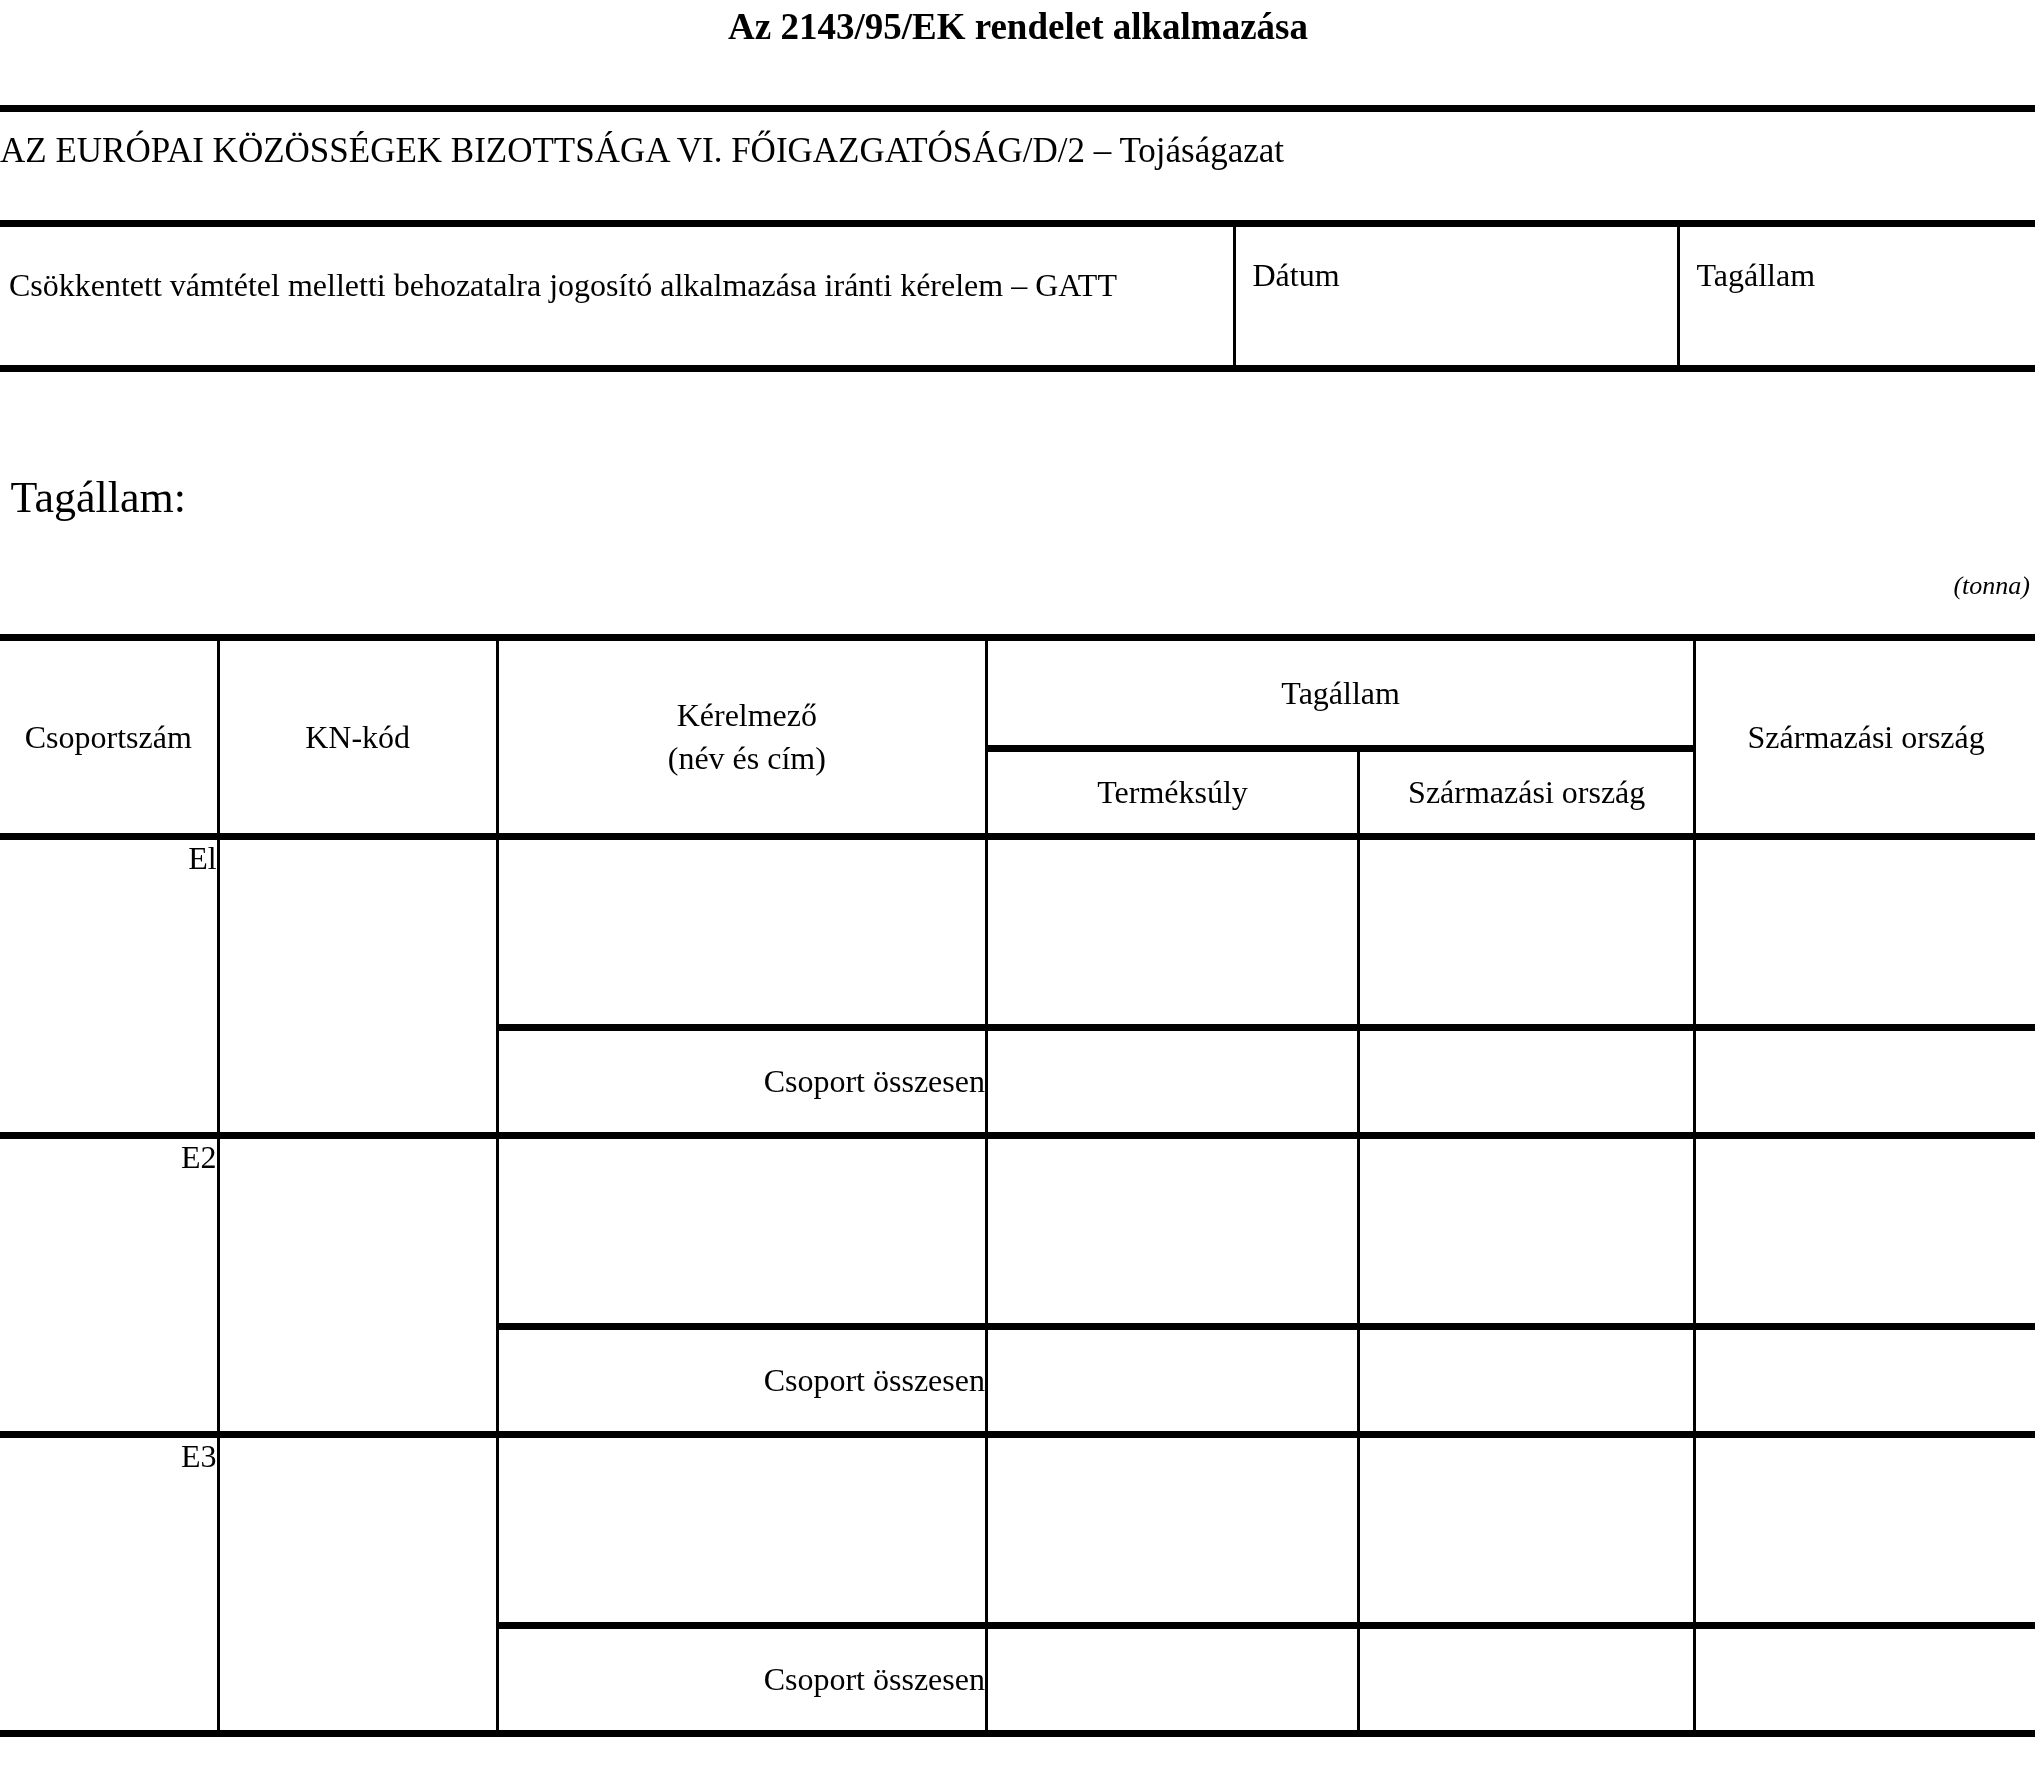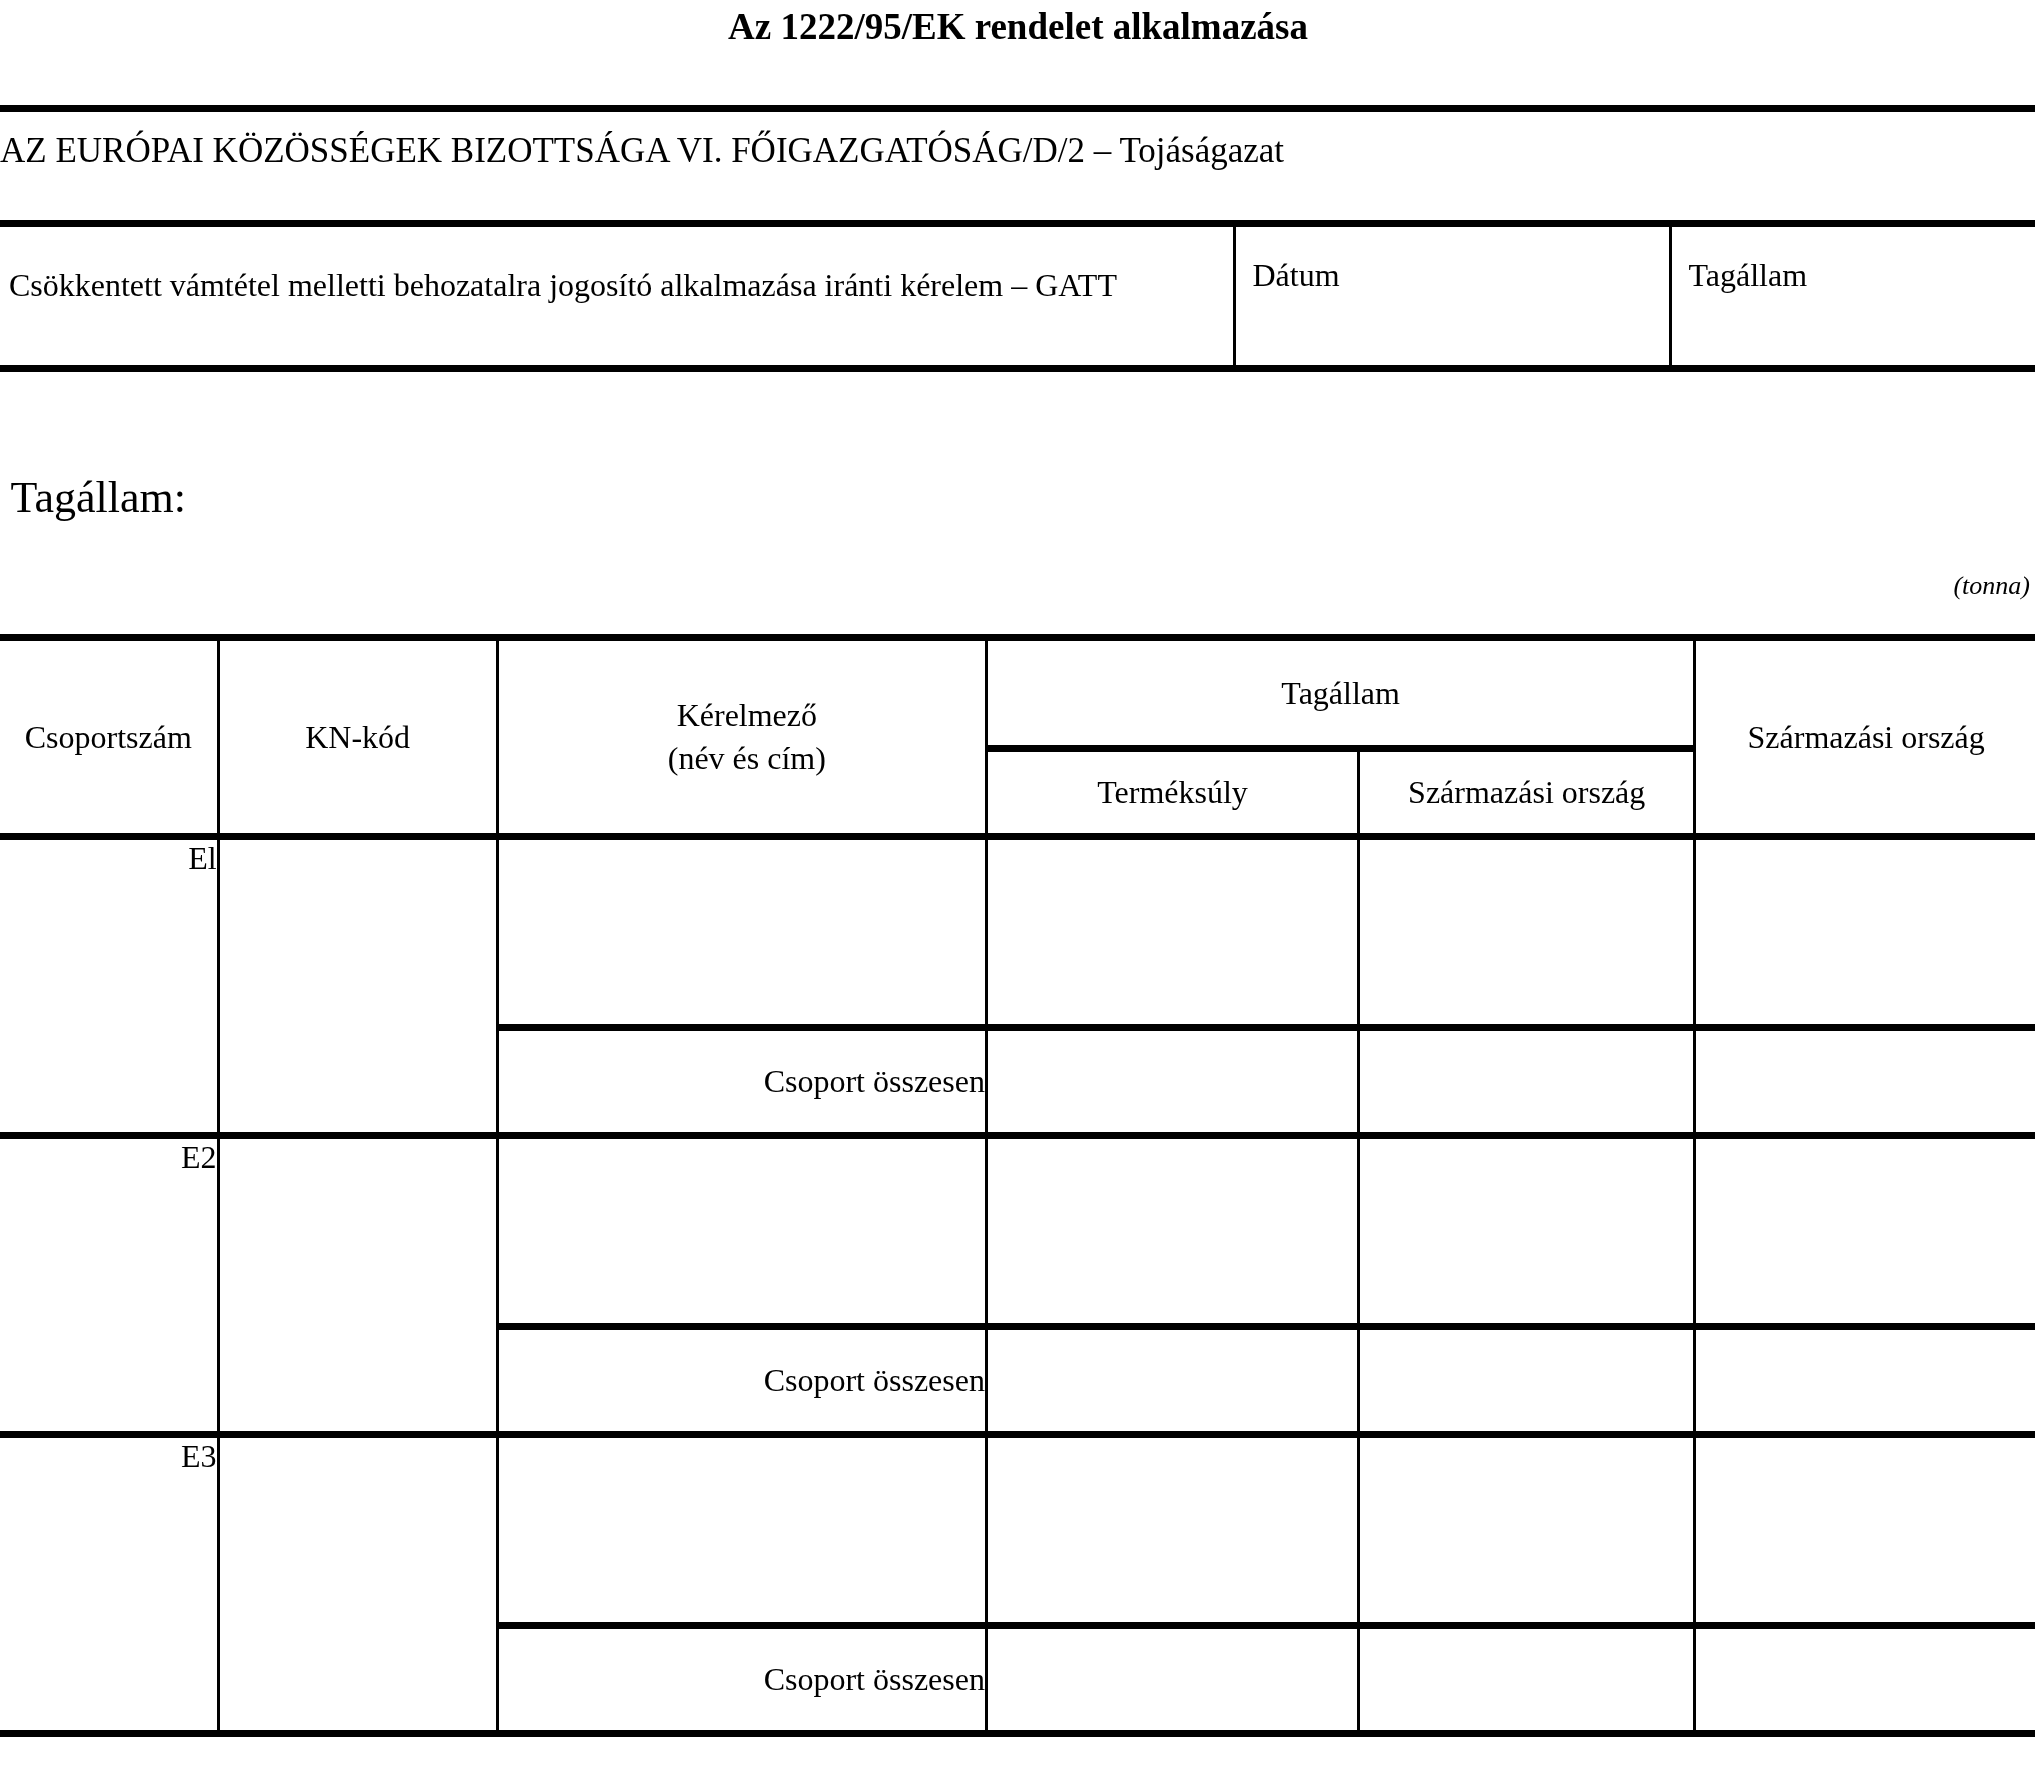--- a/index.html
+++ b/index.html
@@ -29,21 +29,21 @@
   table.request {
     position: absolute; top: 220px; left: 0;
     width: 2036px; border-collapse: collapse; table-layout: fixed;
     border-top: 7px solid #000; border-bottom: 7px solid #000;
   }
   table.request td {
     vertical-align: top; font-size: 32px;
     border: 0;
   }
   table.request td.c-request { width: 1198px; padding: 30px 26.6px 0 8.9px; }
-  table.request td.c-date    { width: 417px;  padding: 30px 0 0 16px; border-left: 3.5px solid #000; }
+  table.request td.c-date    { width: 417px;  padding: 30px 8px 0 16px; border-left: 3.5px solid #000; }
   table.request td.c-period  { width: 421px;  padding: 30px 0 0 16px; border-left: 3.5px solid #000; }
   table.request tr { height: 145px; }
   .request-text { max-width: 1139px; line-height: 1.75; }
 
   .member-state {
     position: absolute; top: 472px; left: 10.6px; font-size: 44px;
   }
   .unit-note {
     position: absolute; top: 571px; right: 6px; font-size: 26px; font-style: italic;
   }
@@ -72,21 +72,21 @@
     vertical-align: top; text-align: right; padding-top: 37px;
   }
   td.total-label {
     text-align: right; vertical-align: middle; padding-right: 8.9px;
   }
   .applicant-line { display: block; line-height: 1.35; padding-left: 10px; }
 </style>
 </head>
 <body>
 
-<div class="title">Az 1222/95/EK rendelet alkalmazása</div>
+<div class="title">Az 2143/95/EK rendelet alkalmazása</div>
 
 <div class="rule-1"></div>
 
 <div class="subtitle">AZ EURÓPAI KÖZÖSSÉGEK BIZOTTSÁGA VI. FŐIGAZGATÓSÁG/D/2 – Tojáságazat</div>
 
 <table class="request">
   <tbody>
       <tr>
     <td class="c-request">
       <div class="request-text">Csökkentett vámtétel melletti behozatalra jogosító alkalmazása iránti kérelem – GATT</div>

